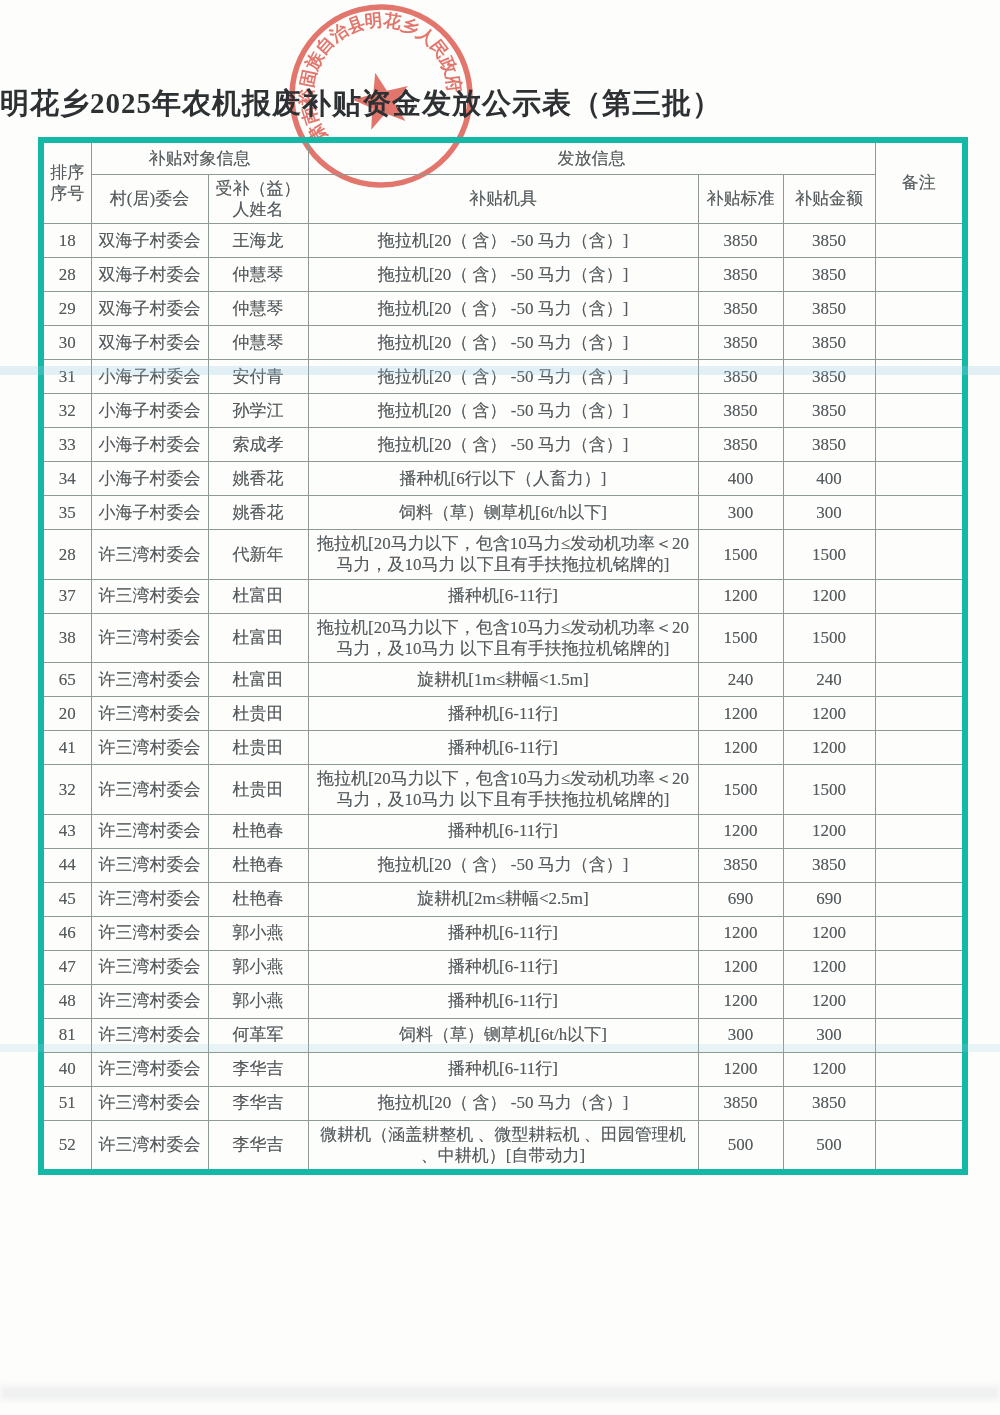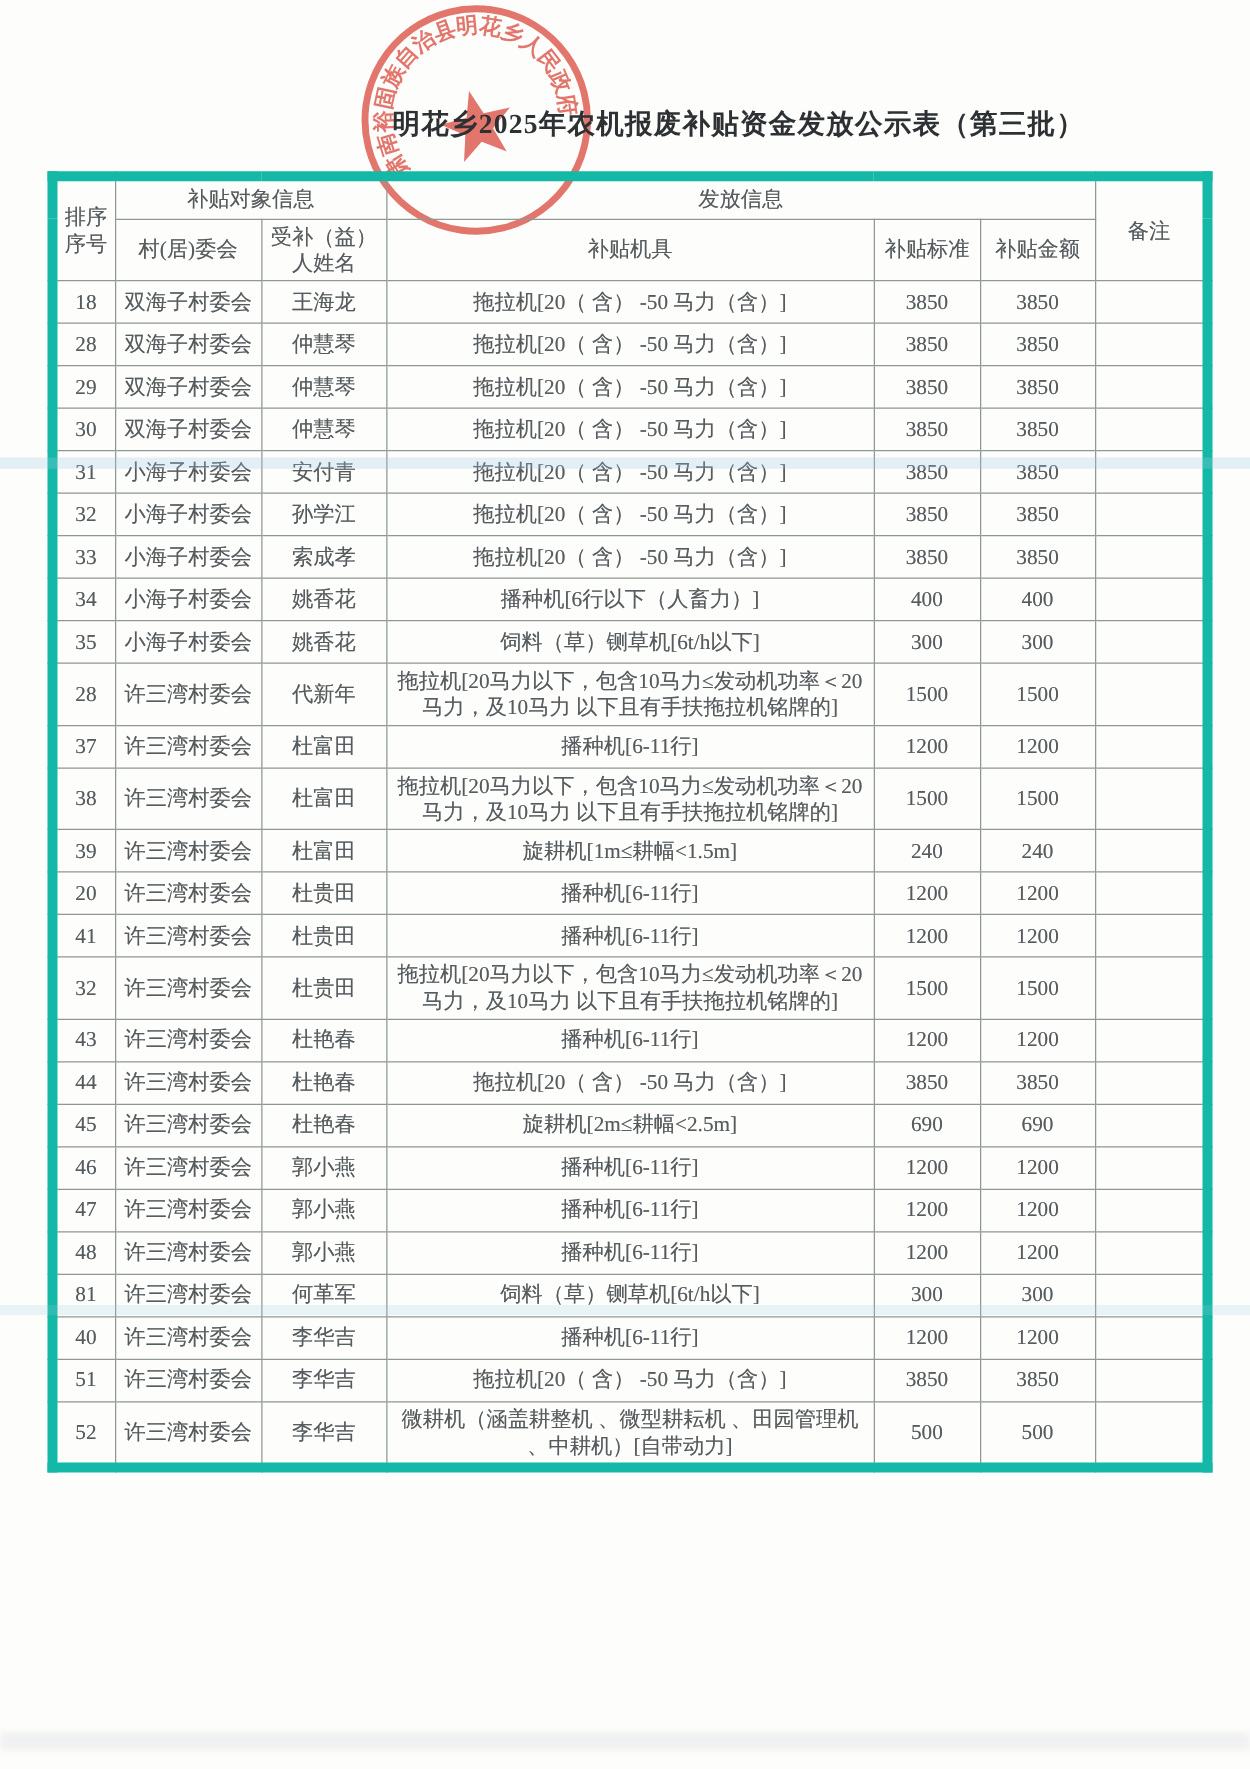--- a/index.html
+++ b/index.html
@@ -12,22 +12,22 @@
     overflow: hidden;
     color: #50565a;
   }
   .page { position: absolute; inset: 0; }
 
   .doc-title {
     position: absolute;
     top: 84px; left: 0;
     width: 868px;
     margin: 0;
-    text-align: right;
-    font-size: 22px;
+    text-align: left;
+    font-size: 29px;
     font-weight: 700;
     letter-spacing: 1px;
     color: #2d3133;
   }
 
   
   .streak {
     position: absolute; left: 0; width: 100%;
     pointer-events: none;
   }
@@ -47,21 +47,21 @@
     border: 1.6px solid #8e9894;
     text-align: center;
     vertical-align: middle;
     font-weight: 400;
     font-size: 17px;
     line-height: 1.25;
     padding: 3px 5px;
     color: #555b5e;
     text-shadow: 0 0 0.5px rgba(90,96,99,0.55);
   }
-  .subsidy { border: 8px solid #14b8a6; }
+  .subsidy { border: 6px solid #14b8a6; }
   .subsidy thead tr.h1 th { height: 34px; }
   .subsidy thead tr.h2 th { height: 42px; }
   .subsidy tbody td { height: 34px; }
   .pre { white-space: pre-line; }
 
   .seal {
     position: absolute;
     left: 258px; top: -8px;
     width: 246px; height: 220px;
     opacity: 0.78;
@@ -219,21 +219,21 @@
         <tr>
           <td>38</td>
           <td>许三湾村委会</td>
           <td>杜富田</td>
           <td>拖拉机[20马力以下，包含10马力≤发动机功率＜20马力，及10马力 以下且有手扶拖拉机铭牌的]</td>
           <td>1500</td>
           <td>1500</td>
           <td></td>
         </tr>
         <tr>
-          <td>39</td>
+          <td>65</td>
           <td>许三湾村委会</td>
           <td>杜富田</td>
           <td>旋耕机[1m≤耕幅&lt;1.5m]</td>
           <td>240</td>
           <td>240</td>
           <td></td>
         </tr>
         <tr>
           <td>20</td>
           <td>许三湾村委会</td>

